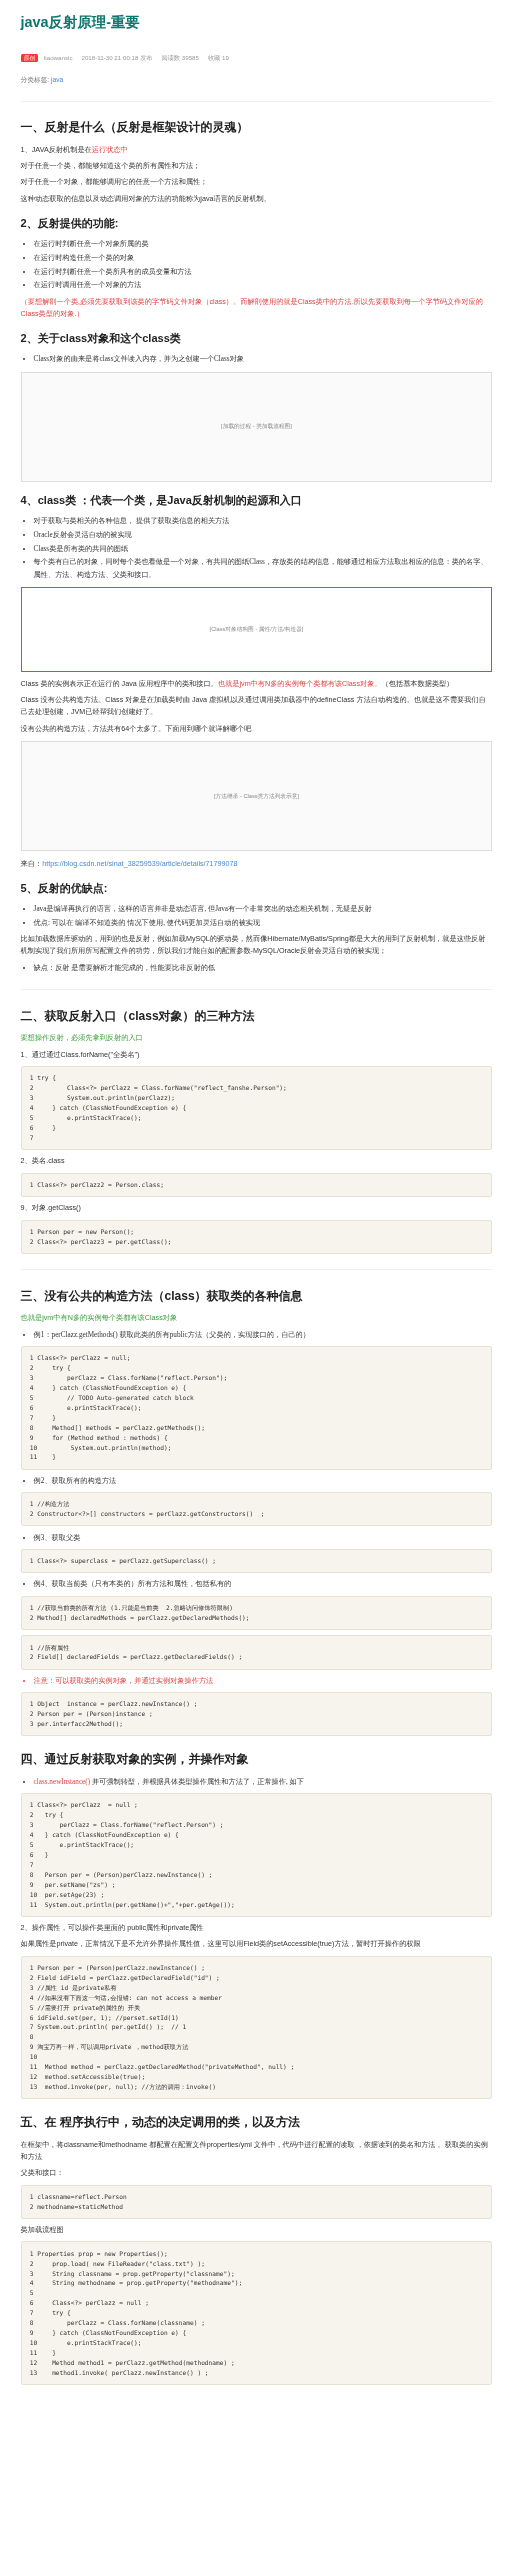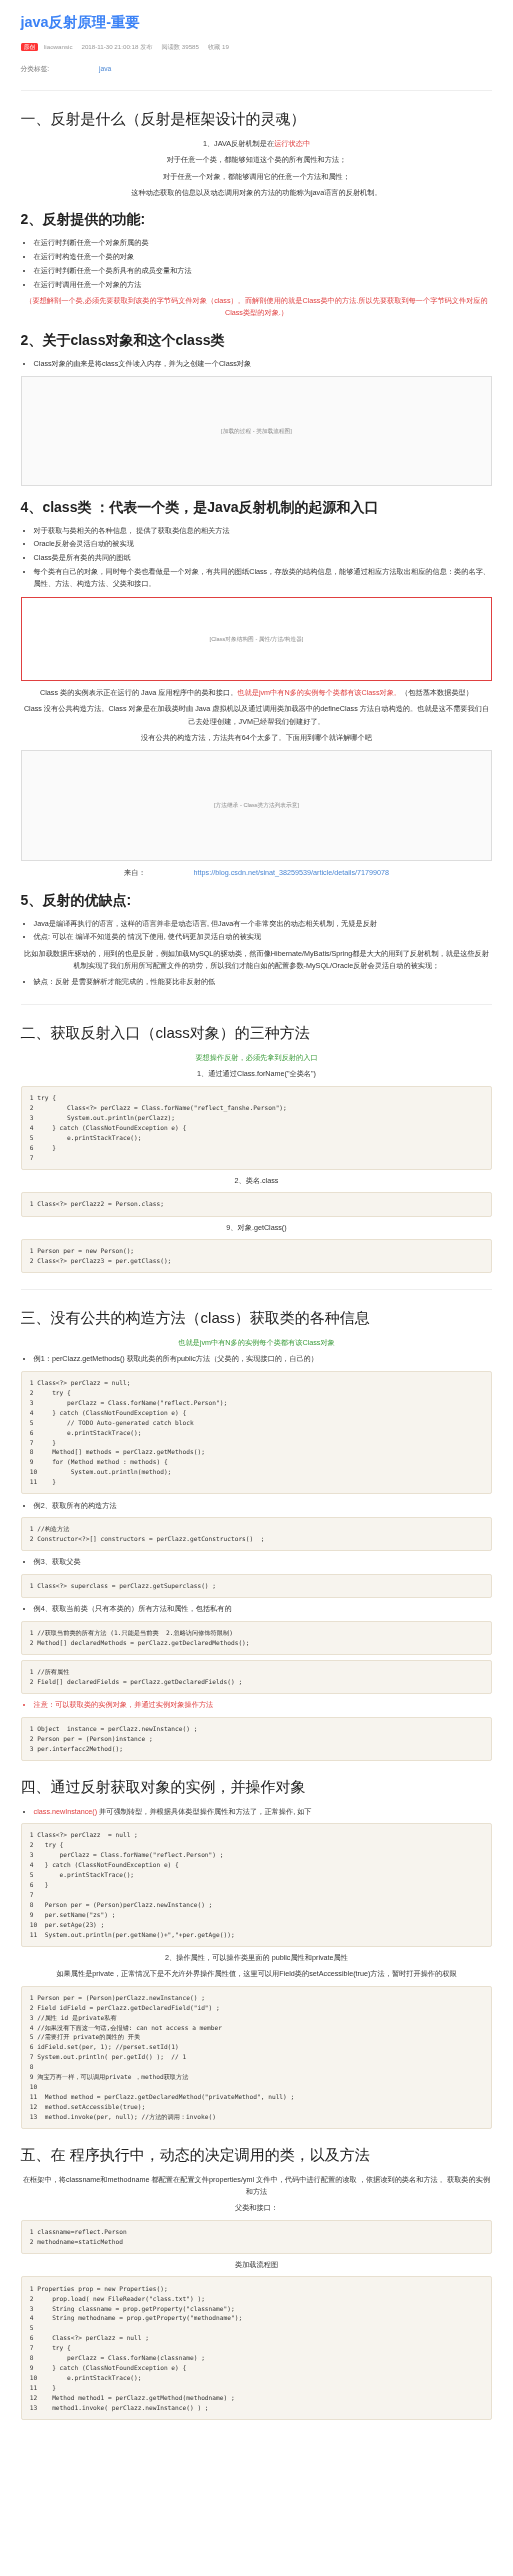--- a/index.html
+++ b/index.html
@@ -1,32 +1,32 @@
 <!DOCTYPE html>
 <html style="font-size:8.2px"><head>
 <meta charset="utf-8">
 <style>
 * { margin: 0; padding: 0; box-sizing: border-box; }
 body { font-family: -apple-system, "Microsoft YaHei", sans-serif; background: #fff; color: #333; font-size: 7.2px; line-height: 1.7; width: 513px; margin: 0 auto; padding: 10.3px 20.6px; }
-h1 { font-size: 14.4px; font-weight: bold; margin-bottom: 7px; color: #3b82f6; }
-h2 { font-size: 15px; font-weight: normal; margin: 13px 0 6.2px; color: #222; }
-h3 { font-size: 14px; font-weight: bold; margin: 9.3px 0 5.2px; color: #222; }
+h1 { font-size: 14.4px; font-weight: bold; margin-bottom: 18px; color: #0f766e; }
+h2 { font-size: 12px; font-weight: bold; margin: 13px 0 6.2px; color: #222; }
+h3 { font-size: 11px; font-weight: bold; margin: 9.3px 0 5.2px; color: #222; }
 .meta { color: #999; font-size: 6.2px; margin-bottom: 10.3px; }
 .meta .tag-badge { background: #f33; color: #fff; padding: 1px 3.1px; border-radius: 1.5px; margin-right: 4.1px; font-size: 5.7px; }
 .meta span { margin-right: 7.2px; }
-p { margin: 4.1px 0; text-align: center; }
+p { margin: 4.1px 0; }
 .red { color: #e04040; }
 .green { color: #3a9c3a; }
-ul { margin: 4.1px 0 4.1px 13px; }
+ul { margin: 4.1px 0 4.1px 13px; font-family: Liberation Serif, serif; }
 li { margin: 1.5px 0; }
 .diagram { border: 0.5px solid #ddd; background: #fafafa; padding: 7.7px; margin: 6.2px 0; min-height: 93px; position: relative; font-size: 5.7px; color: #888; text-align: center; line-height: 93px; }
 .diagram2 { border: 1px solid #e04040; background: #fff; padding: 5.2px; margin: 6.2px 0; min-height: 72px; font-size: 5.7px; color: #888; text-align: center; line-height: 72px; }
 pre { background: #f7f4ee; border: 0.5px solid #e8e0d0; border-radius: 2.1px; padding: 6.2px 8.2px; margin: 5.2px 0; font-family: Consolas, Monaco, monospace; font-size: 6.2px; line-height: 1.6; overflow-x: auto; white-space: pre-wrap; }
 .hr { border: none; border-top: 0.5px solid #eee; margin: 15.5px 0; }
-a.link { color: #4b87d4; text-decoration: none; margin-left: 48px; }
+a.link { color: #4b87d4; text-decoration: none; }
 .subtitle { color: #777; font-size: 6.7px; margin-bottom: 2.6px; }
 </style>
 </head>
 <body>
 
 <h1>java反射原理-重要</h1>
 
 <div class="meta">
   <span class="tag-badge">原创</span>
   <span>liaowansic</span>

